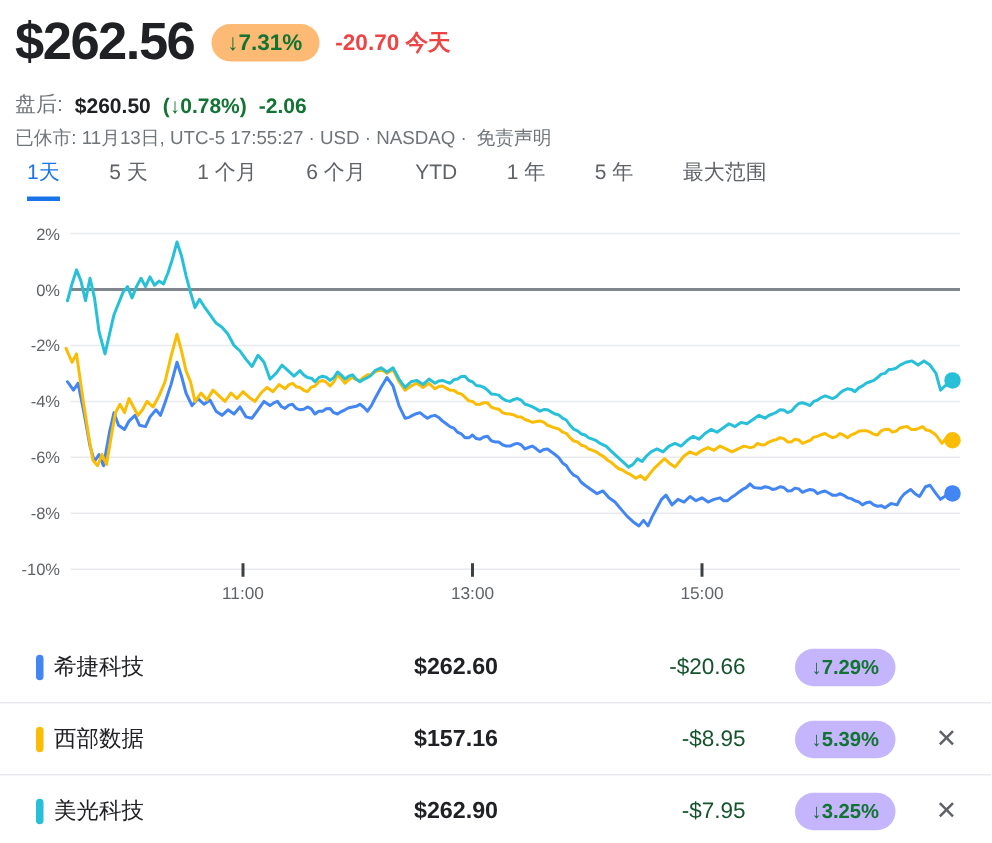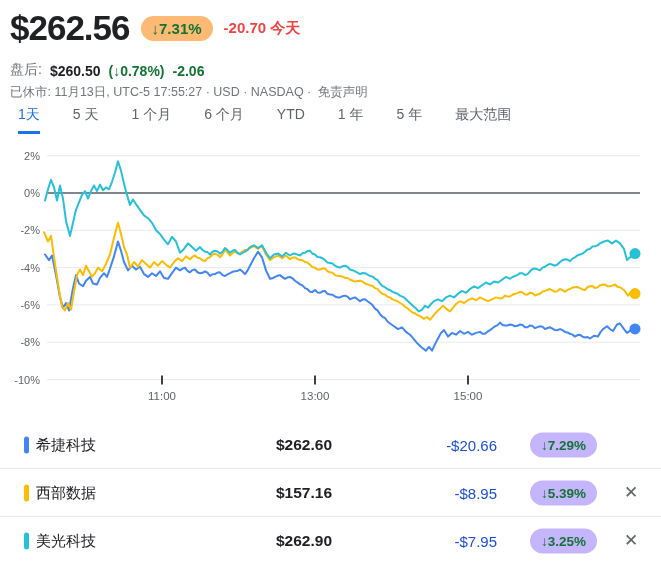--- a/index.html
+++ b/index.html
@@ -4,42 +4,42 @@
 <style>
   html,body{margin:0;padding:0;background:#fff;}
   .app{position:relative;width:661px;height:562px;background:#fff;overflow:hidden;
        font-family:"Liberation Sans","DejaVu Sans",sans-serif;color:#202124;}
   
   .row1{position:absolute;top:6px;left:10px;display:flex;align-items:center;gap:11px;}
   .big-price{font-size:35px;line-height:44px;font-weight:700;color:#202124;letter-spacing:-1px;}
   .pill{background:#fdba74;color:#137333;font-size:15px;font-weight:700;
         padding:4px 11px;border-radius:15px;white-space:nowrap;}
   .hdr-chg{color:#ef4444;font-size:15px;font-weight:700;white-space:nowrap;}
-  .row2{position:absolute;top:61px;left:10px;display:flex;align-items:flex-end;gap:8px;font-size:14px;}
+  .row2{position:absolute;top:61px;left:10px;display:flex;align-items:center;gap:8px;font-size:14px;}
   .muted{color:#70757a;font-weight:400;}
   .ah-price{color:#202124;font-weight:700;}
   .green{color:#137333;font-weight:700;}
   .row3{position:absolute;top:84px;left:10px;font-size:12.5px;color:#70757a;white-space:nowrap;}
   .row3 .disclaimer{margin-left:3px;color:#70757a;text-align:right;}
   
   .tabs{position:absolute;top:106px;left:18px;display:flex;gap:33px;font-size:14px;color:#5f6368;}
   .tab{padding-bottom:7px;cursor:pointer;white-space:nowrap;}
   .tab.active{color:#1a73e8;border-bottom:3px solid #1a73e8;text-align:center;}
   
   .chart{position:absolute;top:140px;left:0;width:661px;height:272px;}
   .chart text{font-family:"Liberation Sans","DejaVu Sans",sans-serif;}
   
   .quotes{position:absolute;top:421px;left:0;width:661px;}
   .qrow{position:relative;height:47px;border-bottom:1px solid #e8eaed;cursor:pointer;}
   .qrow:last-child{border-bottom:none;}
   .qrow > *{position:absolute;top:50%;transform:translateY(-50%);}
   .marker{left:24px;width:5px;height:17px;border-radius:3px;background:#999;}
   .qname{left:36px;font-size:15px;color:#202124;white-space:nowrap;}
   .qprice{right:329px;font-size:15.5px;font-weight:700;color:#202124;white-space:nowrap;}
-  .qchange{right:164px;font-size:15px;font-weight:500;color:#1d4ed8;white-space:nowrap;}
+  .qchange{right:164px;font-size:15px;font-weight:500;color:#14532d;white-space:nowrap;}
   .qpill{left:530px;background:#c4b5fd;color:#137333;font-size:13.5px;font-weight:700;
          padding:5px 11px;border-radius:15px;white-space:nowrap;}
   .qclose{left:616px;width:30px;height:30px;background:none;border:none;color:#5f6368;
           font-size:17px;line-height:30px;text-align:center;padding:0;cursor:pointer;}
 </style>
 </head>
 <body>
 
 <div class="app">
 

